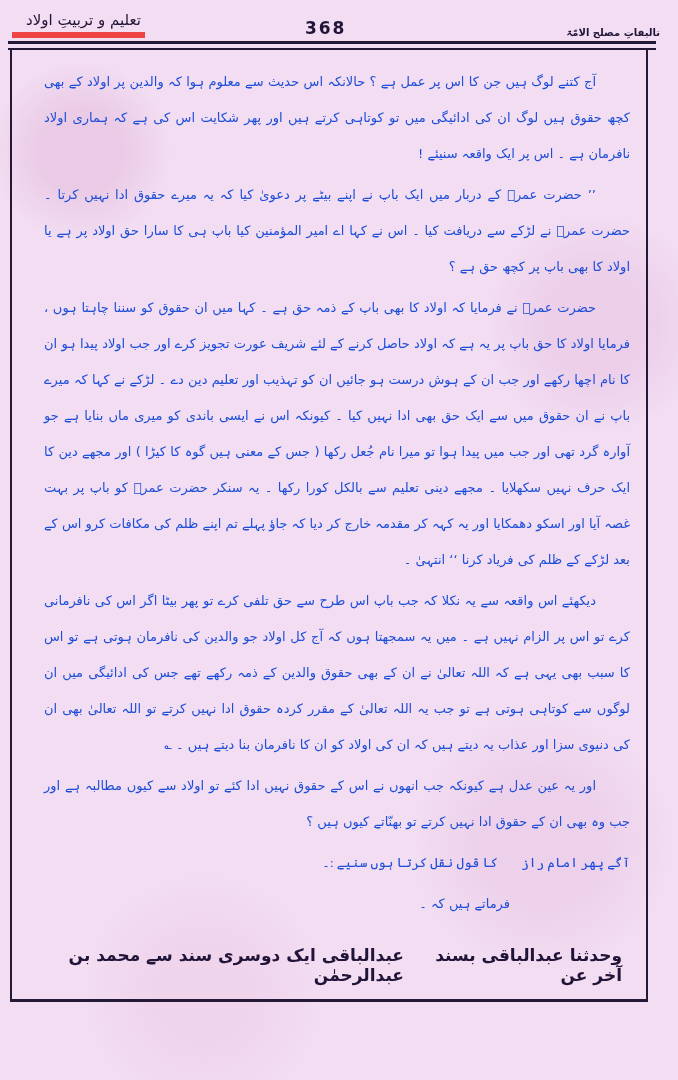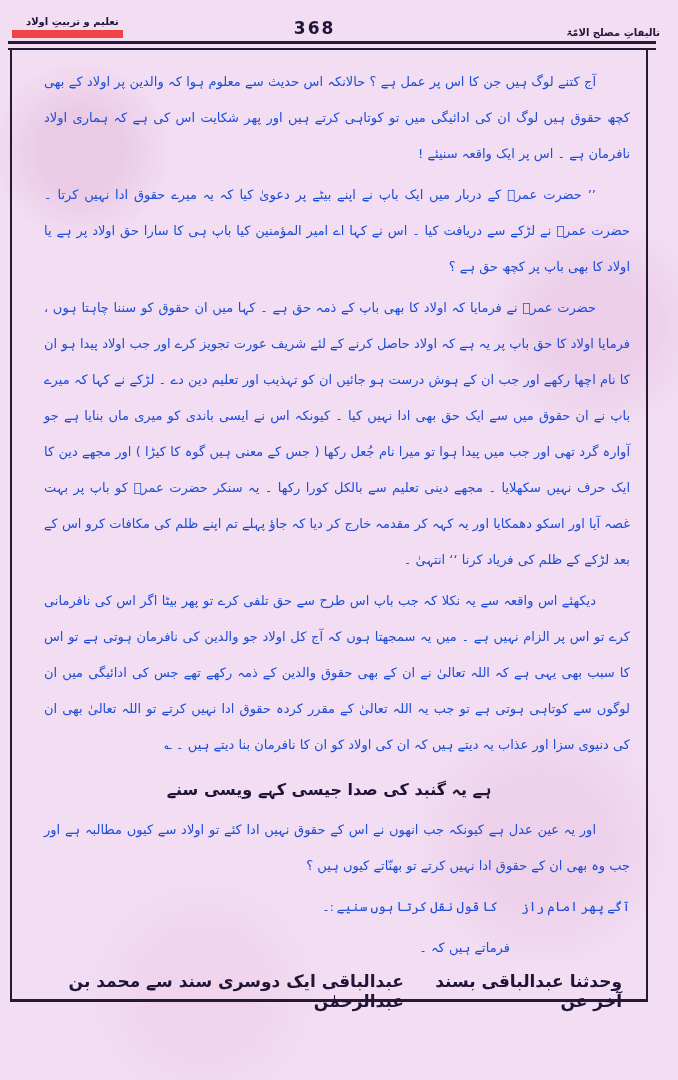--- a/index.html
+++ b/index.html
@@ -15,22 +15,22 @@
     color:#201538;
   }
   .page{width:678px;height:1080px;position:relative;}
   
   .header{
     display:flex;flex-direction:row;justify-content:space-between;align-items:flex-end;
     direction:ltr;
     padding:16px 16px 2px 12px;height:40px;box-sizing:border-box;
   }
   .chapter-title{
-    font-size:10px;font-weight:bold;direction:rtl;
-    border-bottom:8px solid #ef4444;padding:0 4px 3px 14px;
+    font-size:15px;font-weight:normal;direction:rtl;
+    border-bottom:6px solid #ef4444;padding:0 4px 3px 14px;
   }
   .page-number{
     font-size:17px;font-weight:bold;letter-spacing:2px;
     transform:translatex(-30px);
   }
   .book-title{font-size:10px;font-weight:bold;direction:rtl;padding-right:2px;}
   
   .top-rule{
     margin:1px 22px 0 8px;height:4px;
     border-top:3px solid #241a38;border-bottom:2px solid #241a38;
@@ -77,21 +77,20 @@
 
   <div class="top-rule"></div>
 
   <div class="frame">
 
     <p class="para indent">آج کتنے لوگ ہیں جن کا اس پر عمل ہے ؟ حالانکہ اس حدیث سے معلوم ہوا کہ والدین پر اولاد کے بھی کچھ حقوق ہیں لوگ ان کی ادائیگی میں تو کوتاہی کرتے ہیں اور پھر شکایت اس کی ہے کہ ہماری اولاد نافرمان ہے ۔ اس پر ایک واقعہ سنیئے !</p>
     <p class="para indent">’’ حضرت عمرؓ کے دربار میں ایک باپ نے اپنے بیٹے پر دعویٰ کیا کہ یہ میرے حقوق ادا نہیں کرتا ۔ حضرت عمرؓ نے لڑکے سے دریافت کیا ۔ اس نے کہا اے امیر المؤمنین کیا باپ ہی کا سارا حق اولاد پر ہے یا اولاد کا بھی باپ پر کچھ حق ہے ؟</p>
     <p class="para indent">حضرت عمرؓ نے فرمایا کہ اولاد کا بھی باپ کے ذمہ حق ہے ۔ کہا میں ان حقوق کو سننا چاہتا ہوں ، فرمایا اولاد کا حق باپ پر یہ ہے کہ اولاد حاصل کرنے کے لئے شریف عورت تجویز کرے اور جب اولاد پیدا ہو ان کا نام اچھا رکھے اور جب ان کے ہوش درست ہو جائیں ان کو تہذیب اور تعلیم دین دے ۔ لڑکے نے کہا کہ میرے باپ نے ان حقوق میں سے ایک حق بھی ادا نہیں کیا ۔ کیونکہ اس نے ایسی باندی کو میری ماں بنایا ہے جو آوارہ گرد تھی اور جب میں پیدا ہوا تو میرا نام جُعل رکھا ( جس کے معنی ہیں گوہ کا کیڑا ) اور مجھے دین کا ایک حرف نہیں سکھلایا ۔ مجھے دینی تعلیم سے بالکل کورا رکھا ۔ یہ سنکر حضرت عمرؓ کو باپ پر بہت غصہ آیا اور اسکو دھمکایا اور یہ کہہ کر مقدمہ خارج کر دیا کہ جاؤ پہلے تم اپنے ظلم کی مکافات کرو اس کے بعد لڑکے کے ظلم کی فریاد کرنا ‘‘ انتہیٰ ۔</p>
     <p class="para indent">دیکھئے اس واقعہ سے یہ نکلا کہ جب باپ اس طرح سے حق تلفی کرے تو پھر بیٹا اگر اس کی نافرمانی کرے تو اس پر الزام نہیں ہے ۔ میں یہ سمجھتا ہوں کہ آج کل اولاد جو والدین کی نافرمان ہوتی ہے تو اس کا سبب بھی یہی ہے کہ اللہ تعالیٰ نے ان کے بھی حقوق والدین کے ذمہ رکھے تھے جس کی ادائیگی میں ان لوگوں سے کوتاہی ہوتی ہے تو جب یہ اللہ تعالیٰ کے مقرر کردہ حقوق ادا نہیں کرتے تو اللہ تعالیٰ بھی ان کی دنیوی سزا اور عذاب یہ دیتے ہیں کہ ان کی اولاد کو ان کا نافرمان بنا دیتے ہیں ۔ ؎</p>
 
-    <div class="verse">ہے یہ گنبد کی صدا جیسی کہے ویسی سنے</div>
 
     <p class="para indent">اور یہ عین عدل ہے کیونکہ جب انھوں نے اس کے حقوق نہیں ادا کئے تو اولاد سے کیوں مطالبہ ہے اور جب وہ بھی ان کے حقوق ادا نہیں کرتے تو بھنّاتے کیوں ہیں ؟</p>
     <p class="para line-center">آگے پھر امام رازیؒ کا قول نقل کرتا ہوں سنیے :۔</p>
     <p class="para farmate">فرماتے ہیں کہ ۔</p>
 
     <div class="footer-row">
       <span class="footer-right">وحدثنا عبدالباقی بسند آخر عن</span>
       <span class="footer-left">عبدالباقی ایک دوسری سند سے محمد بن عبدالرحمٰن</span>
     </div>
 

